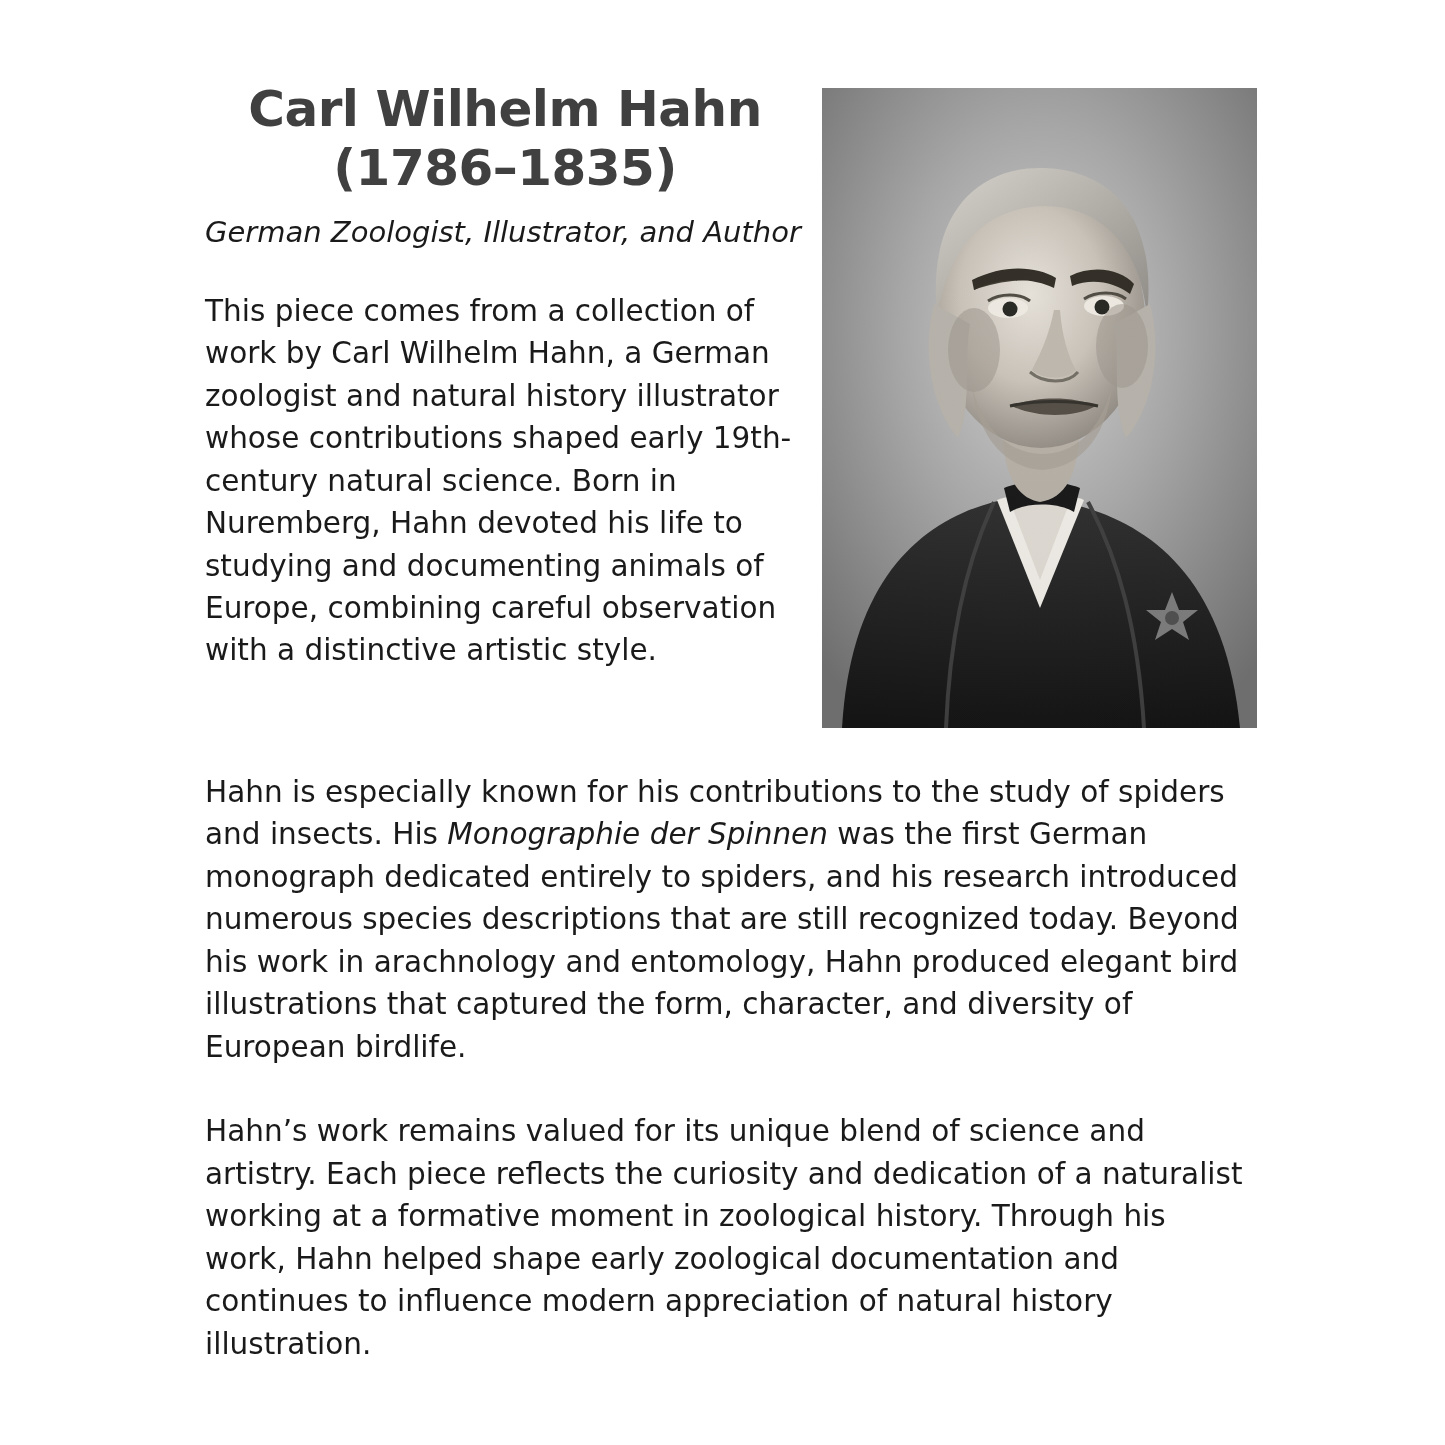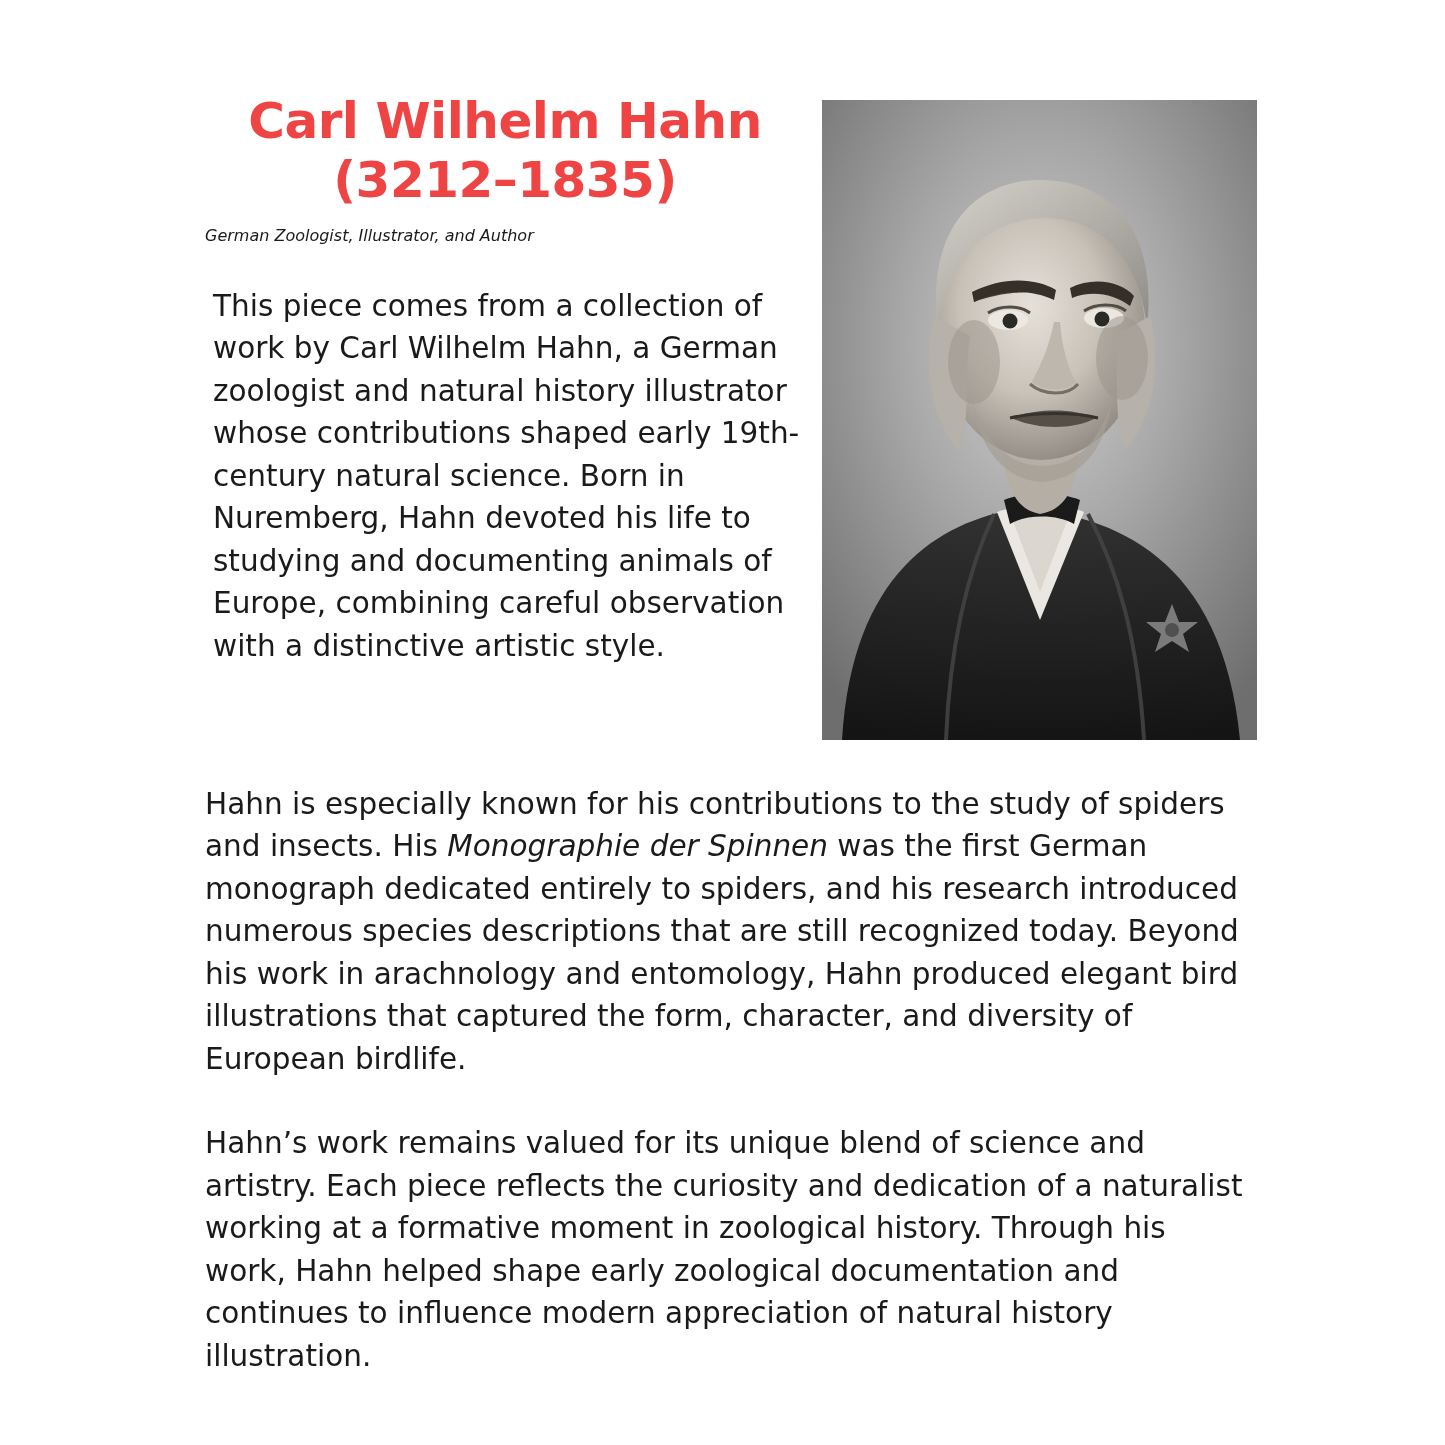--- a/index.html
+++ b/index.html
@@ -30,29 +30,29 @@
 
   .title-block {
     width: 600px;
   }
   .title {
     font-family: "DejaVu Sans", sans-serif;
     font-weight: 700;
     font-size: 50px;
     line-height: 1.18;
     letter-spacing: -0.5px;
-    margin: 12px;
+    margin: 0;
     text-align: center;
-    color: #ef4444;
+    color: #404040;
   }
   .title .line2 {
     display: block;
   }
   .subtitle {
-    font-size: 16px;
+    font-size: 29px;
     font-style: italic;
     margin: 16px 0 0 0;
     line-height: 1.3;
     color: #1a1a1a;
   }
 
   
   .portrait {
     position: absolute;
     top: 8px;
@@ -66,21 +66,21 @@
     display: block;
     width: 100%;
     height: 100%;
   }
 
   
   .intro-para {
     width: 600px;
     font-size: 29.5px;
     line-height: 1.44;
-    margin: 38px 0 0 8px;
+    margin: 38px 0 0 0;
     color: #1a1a1a;
   }
   .body-para {
     font-size: 29.5px;
     line-height: 1.44;
     margin: 0 0 42px 0;
     color: #1a1a1a;
     max-width: 1040px;
   }
   .body-wrap {
@@ -93,21 +93,21 @@
 </head>
 <body>
 
 <div class="page">
 
   <div class="header-row">
 
     <div class="title-block">
       <h1 class="title">
         <span>Carl Wilhelm Hahn</span>
-        <span class="line2">(3212–1835)</span>
+        <span class="line2">(1786–1835)</span>
       </h1>
       <p class="subtitle">German Zoologist, Illustrator, and Author</p>
     </div>
 
     <div class="portrait">
       <svg viewBox="0 0 435 640" preserveAspectRatio="none" aria-hidden="true">
         <defs>
           <radialGradient id="bgGrad" cx="50%" cy="38%" r="72%">
             <stop offset="0%" stop-color="#cfcfcf"></stop>
             <stop offset="45%" stop-color="#a6a6a6"></stop>

